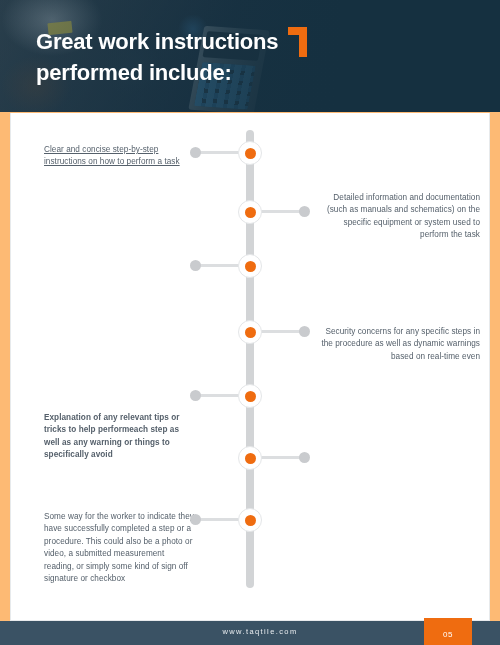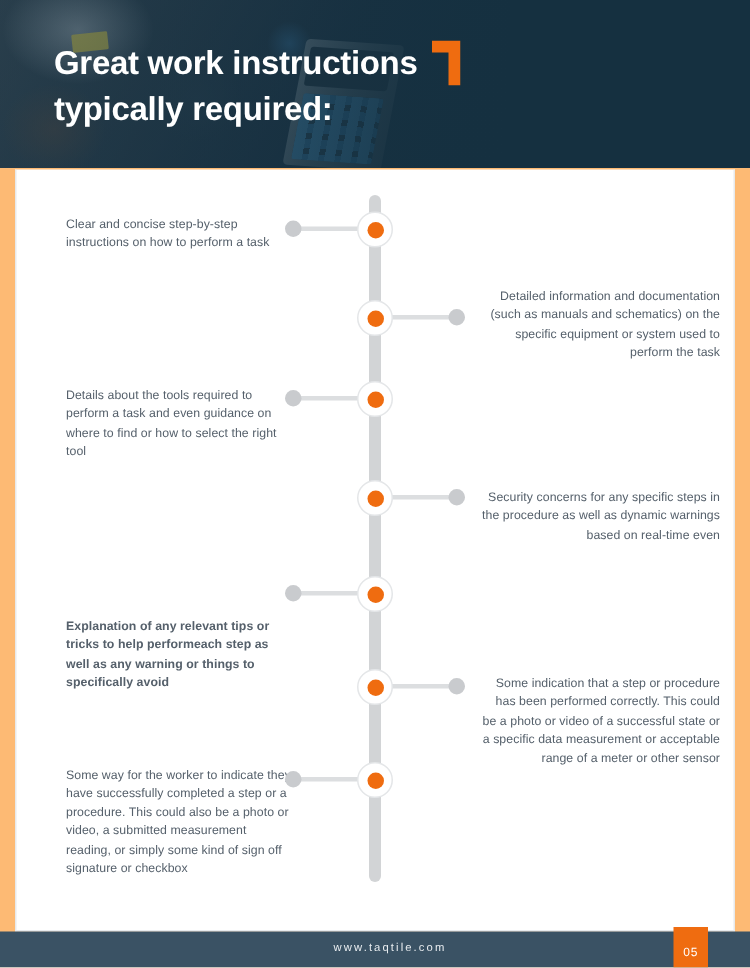--- a/index.html
+++ b/index.html
@@ -168,21 +168,21 @@
     left: 0; right: 0; top: 6px;
     text-align: center;
     color: #e9edf0;
     font-size: 7.5px;
     letter-spacing: 1.4px;
     padding-left: 20px;
   }
   .page-badge {
     position: absolute;
     right: 28px; top: -3px;
-    width: 23px; height: 27px;
+    width: 48px; height: 27px;
     background: #ef6c10;
     color: #ffffff;
     font-size: 8px;
     letter-spacing: .6px;
     text-align: center;
     line-height: 33px;
   }
 </style>
 </head>
 <body>
@@ -194,21 +194,21 @@
       <div class="device-glow"></div>
       <div class="device">
         <div class="device-screen"></div>
         <div class="device-keys"></div>
       </div>
       <div class="device-tag"></div>
     </div>
 
     <div class="header-title">
       <div>Great work instructions</div>
-      <div>typically required:</div>
+      <div>performed include:</div>
     </div>
 
     <svg class="corner-mark" viewBox="0 0 19 30">
       <path d="M0 0 H19 V30 H11 V8 H0 Z" fill="#ef6c10"></path>
     </svg>
   </div>
 
   <div class="body-card"></div>
 
   <div class="rail"></div>
@@ -234,26 +234,24 @@
   <div class="node" style="top:384px;"></div>
 
   <div class="connector" style="left:258px; top:456px; width:46px;"></div>
   <div class="endcap" style="left:299px; top:452px;"></div>
   <div class="node" style="top:446px;"></div>
 
   <div class="connector" style="left:196px; top:518px; width:46px;"></div>
   <div class="endcap" style="left:190px; top:514px;"></div>
   <div class="node" style="top:508px;"></div>
 
-  <div class="txt left" style="top:144px;">Clear and concise step-by-step instructions on how to perform a task</div>
+  <div class="txt left" style="top:144px;text-decoration:underline;">Clear and concise step-by-step instructions on how to perform a task</div>
   <div class="txt right" style="top:192px;">Detailed information and documentation (such as manuals and schematics) on the specific equipment or system used to perform the task</div>
-  <div class="txt left" style="top:258px;">Details about the tools required to perform a task and even guidance on where to find or how to select the right tool</div>
   <div class="txt right" style="top:326px;">Security concerns for any specific steps in the procedure as well as dynamic warnings based on real-time even</div>
   <div class="txt left" style="top:412px;font-weight:bold;">Explanation of any relevant tips or tricks to help performeach step as well as any warning or things to specifically avoid</div>
-  <div class="txt right" style="top:450px;">Some indication that a step or procedure has been performed correctly. This could be a photo or video of a successful state or a specific data measurement or acceptable range of a meter or other sensor</div>
   <div class="txt left" style="top:511px;">Some way for the worker to indicate they have successfully completed a step or a procedure. This could also be a photo or video, a submitted measurement reading, or simply some kind of sign off signature or checkbox</div>
 
   <div class="footer">
     <div class="footer-url">www.taqtile.com</div>
     <div class="page-badge">05</div>
   </div>
 
 </div>
 
 </body></html>

